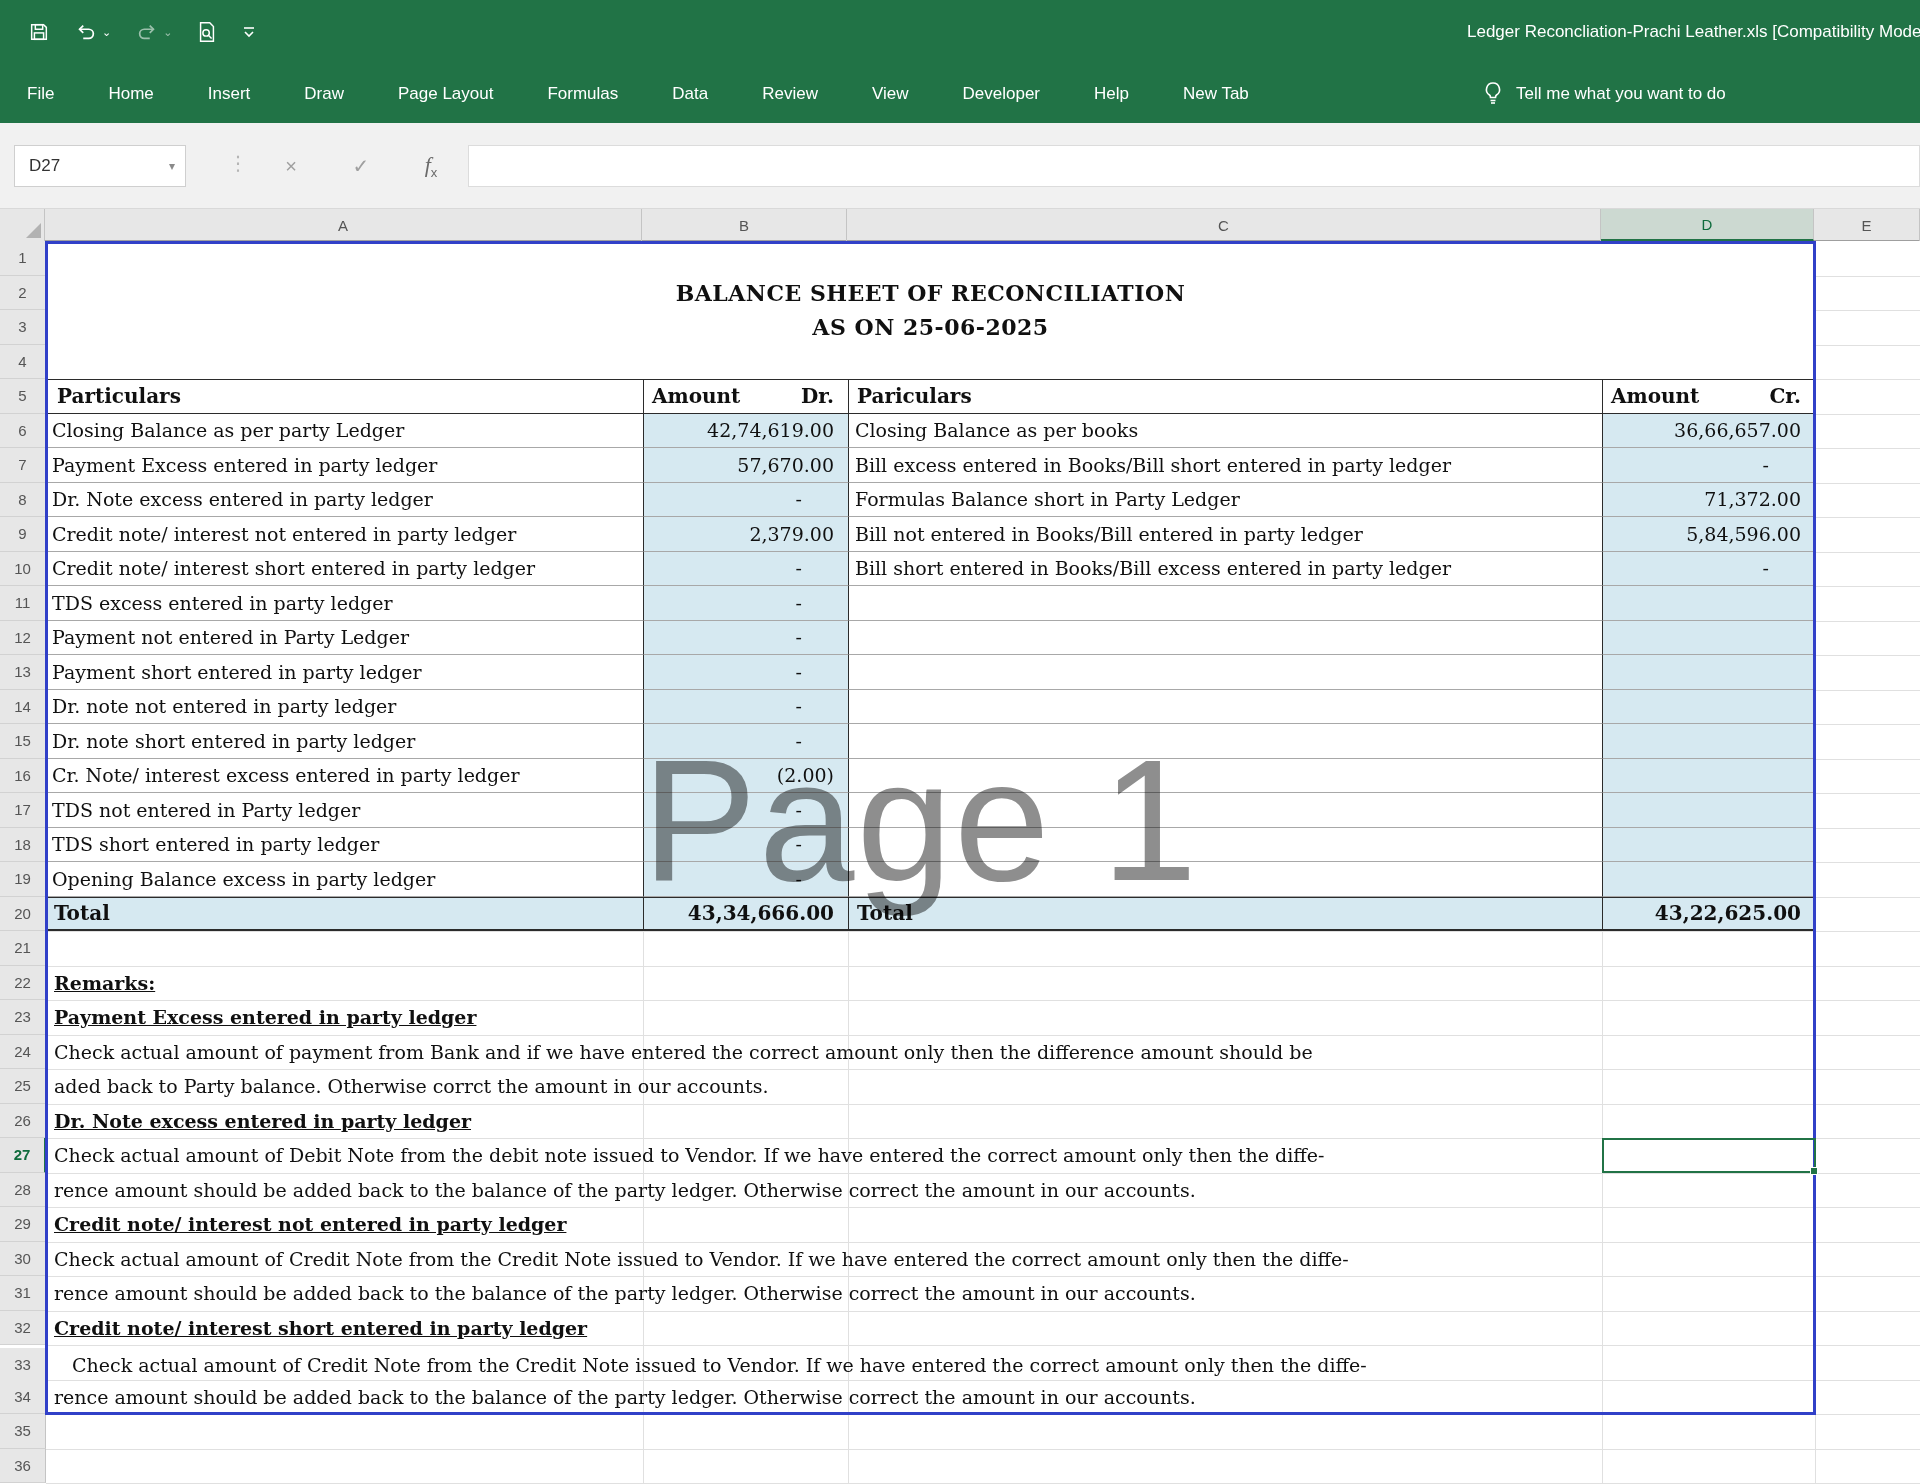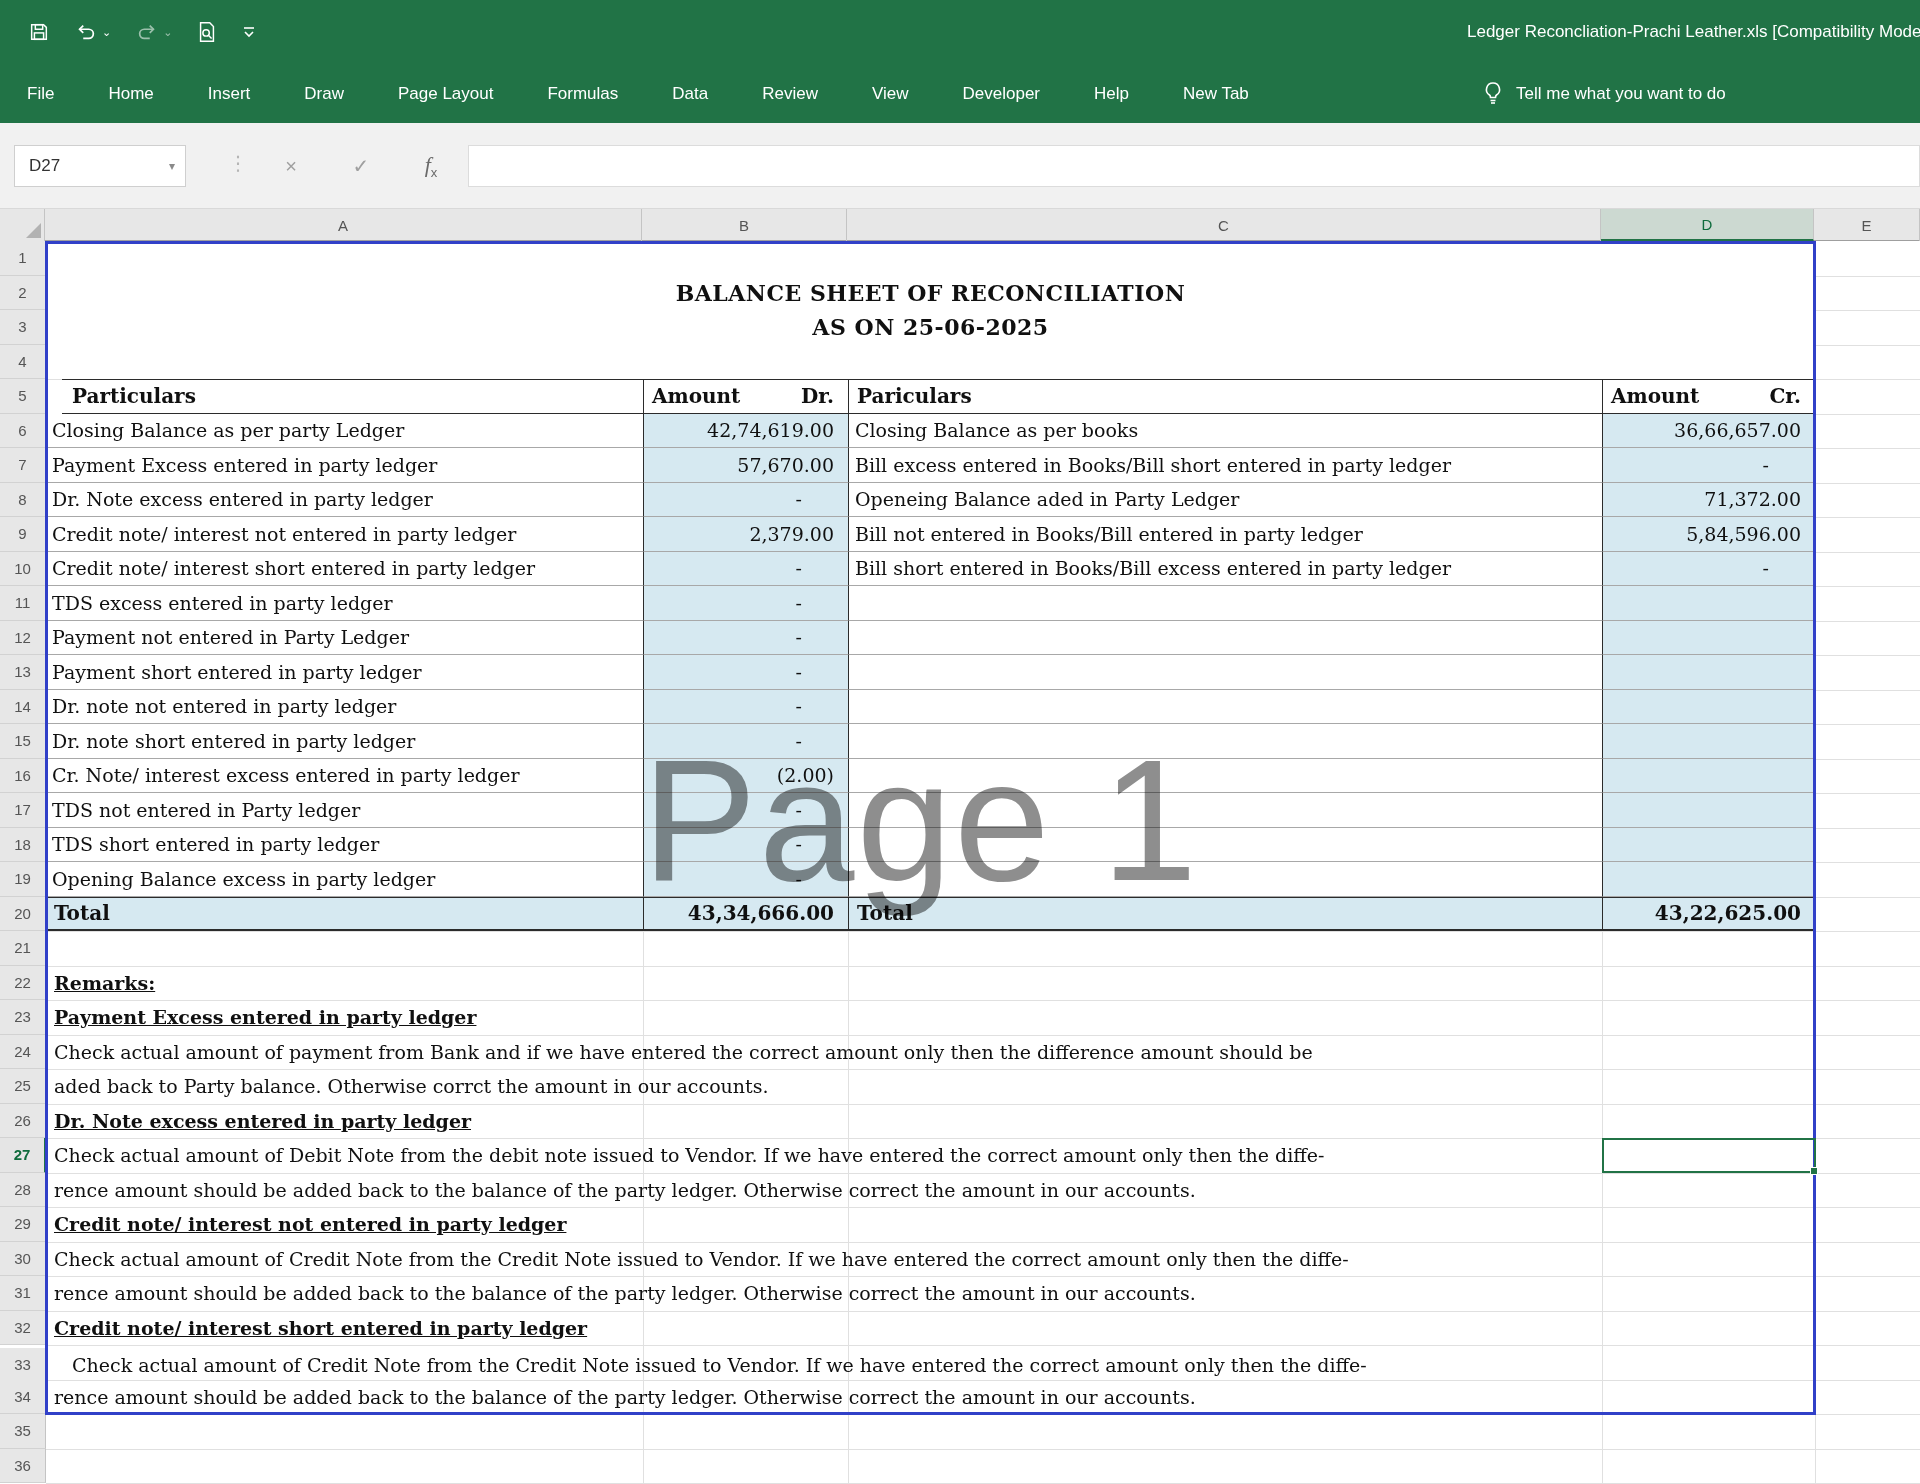--- a/index.html
+++ b/index.html
@@ -263,21 +263,21 @@
     </div>
     <div class="row" style="top: 103.5px; height: 34.5px;">
       <div class="rn">4</div>
       <div class="rowc">
         <div class="cell white" style="left: 0px; width: 1769px;"></div>
       </div>
     </div>
     <div class="row" style="top: 138px; height: 34.5px;">
       <div class="rn">5</div>
       <div class="rowc">
-        <div class="cell hdrcell" style="left: 16px; width: 597px; padding-left: 10px;">Particulars</div>
+        <div class="cell hdrcell" style="left: 1px; width: 597px; padding-left: 10px;">Particulars</div>
         <div class="cell hdrcell hdr-split bL" style="left: 597px; width: 205px;">
           <span>Amount</span>
           <span>Dr.</span>
         </div>
         <div class="cell hdrcell bL" style="left: 802px; width: 754px; padding-left: 8px;">Pariculars</div>
         <div class="cell hdrcell hdr-split bL" style="left: 1556px; width: 213px;">
           <span>Amount</span>
           <span>Cr.</span>
         </div>
       </div>
@@ -298,21 +298,21 @@
         <div class="cell blue hB bL amt" style="left: 597px; width: 205px;">57,670.00</div>
         <div class="cell white hB bL" style="left: 802px; width: 754px; padding-left: 6px;">Bill excess entered in Books/Bill short entered in party ledger</div>
         <div class="cell blue hB bL amt dash" style="left: 1556px; width: 213px;">-</div>
       </div>
     </div>
     <div class="row" style="top: 241.5px; height: 34.5px;">
       <div class="rn">8</div>
       <div class="rowc">
         <div class="cell white hB" style="left: 0px; width: 597px; padding-left: 6px;">Dr. Note excess entered in party ledger</div>
         <div class="cell blue hB bL amt dash" style="left: 597px; width: 205px;">-</div>
-        <div class="cell white hB bL" style="left: 802px; width: 754px; padding-left: 6px;">Openeing Balance aded in Party Ledger</div>
+        <div class="cell white hB bL" style="left: 802px; width: 754px; padding-left: 6px;">Formulas Balance short in Party Ledger</div>
         <div class="cell blue hB bL amt" style="left: 1556px; width: 213px;">71,372.00</div>
       </div>
     </div>
     <div class="row" style="top: 276px; height: 34.5px;">
       <div class="rn">9</div>
       <div class="rowc">
         <div class="cell white hB" style="left: 0px; width: 597px; padding-left: 6px;">Credit note/ interest not entered in party ledger</div>
         <div class="cell blue hB bL amt" style="left: 597px; width: 205px;">2,379.00</div>
         <div class="cell white hB bL" style="left: 802px; width: 754px; padding-left: 6px;">Bill not entered in Books/Bill entered in party ledger</div>
         <div class="cell blue hB bL amt" style="left: 1556px; width: 213px;">5,84,596.00</div>

